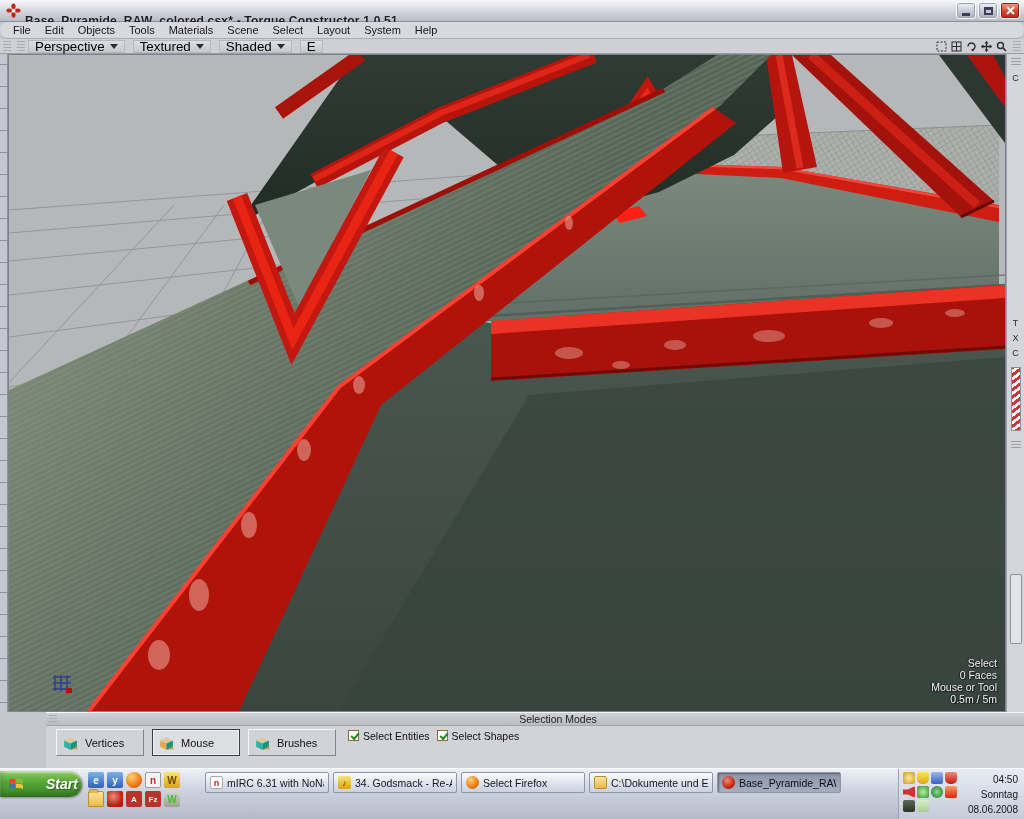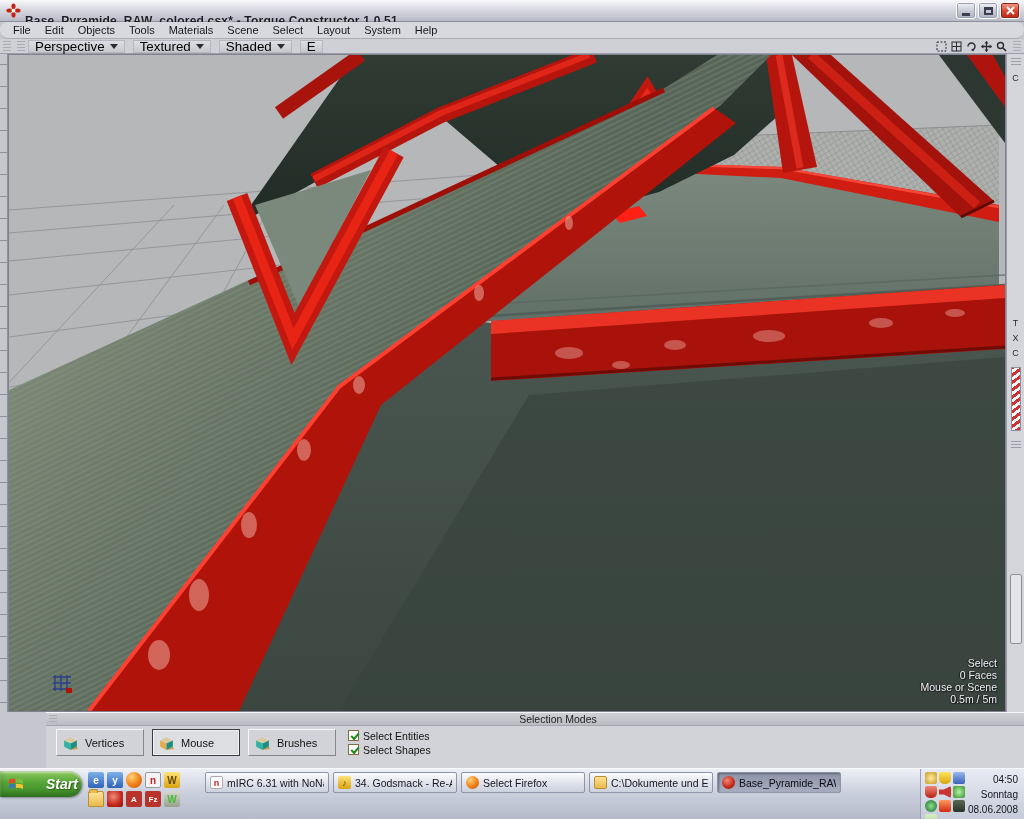--- a/index.html
+++ b/index.html
@@ -62,21 +62,21 @@
   .sel-panel{position:absolute;left:0;top:712px;width:1024px;height:56px;background:#d2d3d8;border-top:1px solid #f5f6f8;margin-left:46px;}
   .sel-header{position:relative;height:13px;background:linear-gradient(#cfd0d5,#bcbdc4);
     border-bottom:1px solid #a2a4ae;display:flex;align-items:center;}
   .sel-header .grip{height:9px;}
   .sel-title{position:absolute;left:0;right:0;text-align:center;font-size:10.5px;color:#222;}
   .sel-body{display:flex;align-items:flex-start;padding:3px 0 0 10px;gap:8px;}
   .mode-btn{display:flex;align-items:center;gap:6px;width:88px;height:27px;padding-left:5px;
     border:1px solid;border-color:#f5f6f8 #84868f #84868f #f5f6f8;background:#d2d3d8;font-size:11px;color:#111;}
   .mode-btn.active{border:1px solid #3a3b40;background:#dddee2;box-shadow:inset 0 0 0 1px #f1f2f4;}
   .cube{width:17px;height:17px;flex:0 0 auto;}
-  .checks{display:flex;flex-direction:column;gap:1px;margin-left:4px;}
+  .checks{display:flex;flex-direction:row;gap:7px;margin-left:4px;}
   .check-row{display:flex;align-items:center;gap:4px;height:13px;font-size:10.5px;color:#111;}
   .checkbox{position:relative;width:11px;height:11px;border:1px solid #8a6a3a;background:#fff;}
   .checkbox.checked:after{content:"";position:absolute;left:2px;top:2px;width:6px;height:3px;
     border-left:2px solid #1d8a1d;border-bottom:2px solid #1d8a1d;transform:rotate(-48deg);}
 
   
   .taskbar{position:absolute;left:0;top:768px;width:1024px;height:51px;
     background:linear-gradient(#eef0f6,#ccd1de 45%,#b4bac9);border-top:1px solid #f8f9fc;display:block;}
   .start-btn{position:absolute;left:0;top:2px;height:26px;width:82px;border-radius:0 13px 13px 0;
     background:linear-gradient(#8fcb5f,#55a437 45%,#3b8a26);box-shadow:inset 0 -3px 6px rgba(0,0,0,.25),inset 0 2px 2px rgba(255,255,255,.5),1px 1px 2px rgba(0,0,0,.35);
@@ -101,21 +101,21 @@
     background:linear-gradient(#fbfcfe,#dfe2ec 55%,#ccd1de);display:flex;align-items:center;gap:4px;
     padding:0 4px;font-size:10.5px;color:#15151c;}
   .task-btn.active{background:linear-gradient(#8d94a8,#a7aec0);box-shadow:inset 1px 1px 2px rgba(0,0,0,.35);color:#0c0c12;}
   .task-btn .tlabel{white-space:nowrap;overflow:hidden;}
   .ticon{width:13px;height:13px;flex:0 0 auto;border-radius:2px;display:flex;align-items:center;justify-content:center;font-size:9px;font-weight:bold;}
   .ti-mirc{background:#fff;border:1px solid #aaa;color:#c22;}
   .ti-note{background:linear-gradient(#ffe27a,#d9a410);color:#6b4a00;}
   .ti-fox{border-radius:50%;background:radial-gradient(circle at 35% 30%,#ffd27a,#f07f16 55%,#b9520c);}
   .ti-folder{background:linear-gradient(#ffe49a,#e8b94e);border:1px solid #b98f2e;}
   .ti-torque{border-radius:50%;background:radial-gradient(circle at 40% 35%,#f08a7c,#c22515 60%,#8e150a);}
-  .tray{position:absolute;right:0;top:0;width:104px;height:51px;border-left:1px solid #9aa0b2;
+  .tray{position:absolute;right:0;top:0;width:126px;height:51px;border-left:1px solid #9aa0b2;
     background:linear-gradient(#e8ebf3,#c4cad8);display:flex;}
   .tray-icons{width:62px;padding:3px 0 0 4px;display:flex;flex-wrap:wrap;gap:2px;align-content:flex-start;}
   .tri{width:12px;height:12px;border-radius:2px;}
   .tc-gold{background:radial-gradient(#ffe9a0,#c89a20);}
   .tc-shield{background:linear-gradient(#ffe25c,#d9a80e);border-radius:2px 2px 5px 5px;}
   .tc-disp{background:linear-gradient(#9ab6ee,#3b62b8);}
   .tc-red{background:linear-gradient(#f08a7c,#b81f10);border-radius:2px 2px 5px 5px;}
   .tc-vol{background:#c33; clip-path:polygon(0 30%,40% 30%,100% 0,100% 100%,40% 70%,0 70%);}
   .tc-green{background:radial-gradient(#b8f0a8,#2e9428);}
   .tc-gear{background:radial-gradient(#8ae08a,#176a2c);border-radius:50%;}
@@ -339,21 +339,21 @@
         </g>
 
         <path d="M246,150 L290,252 L362,115 Z" fill="#7b887c"></path>
         <path d="M228,142 L284,284 L385,97" stroke="#c3180f" stroke-width="22" fill="none"></path>
         <path d="M228,142 L284,284 L385,97" stroke="#ee2716" stroke-width="9" fill="none" opacity="0.85"></path>
       </svg>
 
       <div class="hud">
         <div>Select</div>
         <div>0 Faces</div>
-        <div>Mouse or Scene</div>
+        <div>Mouse or Tool</div>
         <div>0.5m / 5m</div>
       </div>
 
       <div class="axis-indicator">
         <svg width="24" height="22" viewBox="0 0 24 22">
           <path d="M2,4 H20 M2,10 H20 M2,16 H20 M4,2 V18 M10,2 V18 M16,2 V18" stroke="#2a3f8c" stroke-width="1.4" fill="none"></path>
           <rect x="15" y="15" width="6" height="5" fill="#b01309"></rect>
         </svg>
       </div>
     </div>

